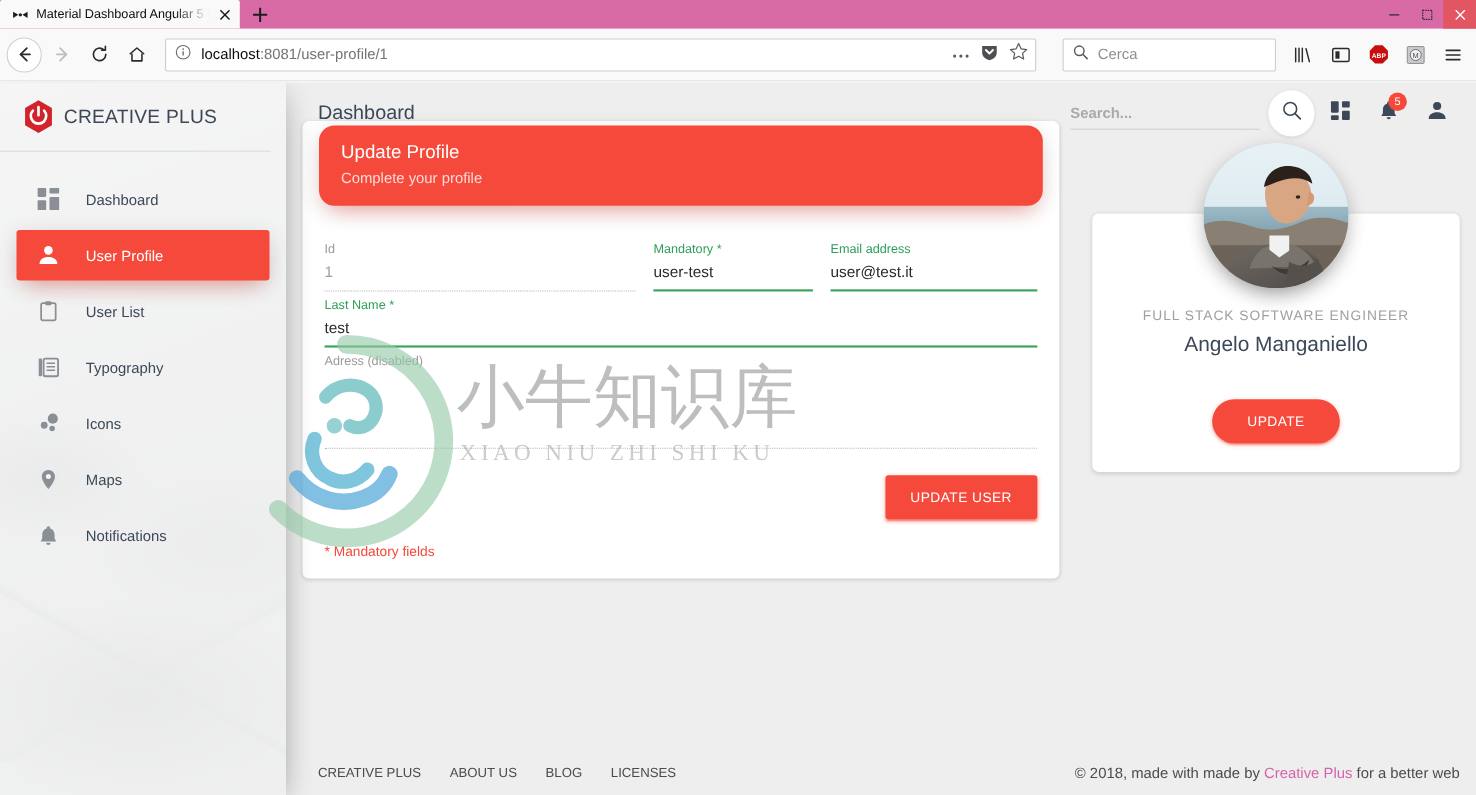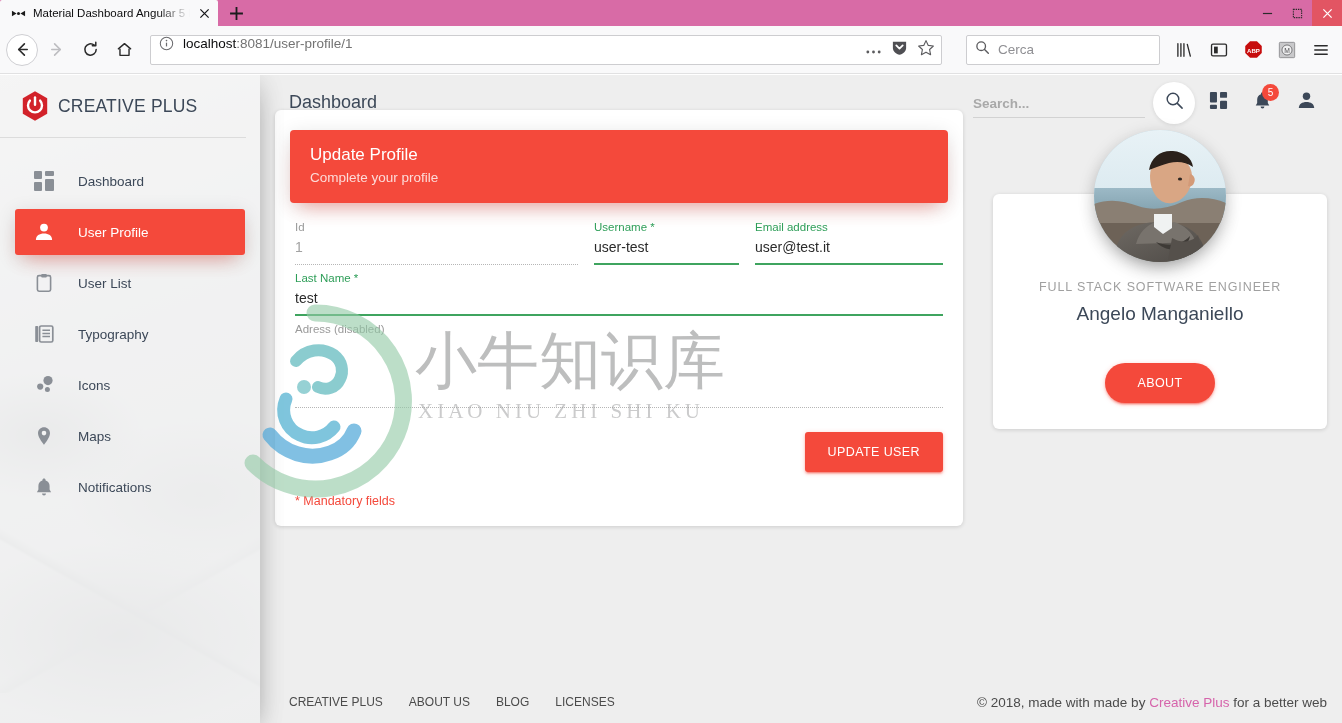--- a/index.html
+++ b/index.html
@@ -64,21 +64,21 @@
     width: 32px; height: 32px; border-radius: 50%;
     display: flex; align-items: center; justify-content: center;
     cursor: pointer; flex: 0 0 32px;
   }
   .navbtn.back { border: 1px solid #cfcfd3; background: #fff; }
   .urlbar {
     flex: 1 1 auto; height: 30px;
     background: #fff;
     border: 1px solid #cdcdd0;
     border-radius: 2px;
-    display: flex; 
+    display: flex; align-items: center;
     padding: 0 6px 0 8px;
     margin: 0 22px 0 8px;
     min-width: 0;
   }
   .url-text { font-size: 13.5px; color: #0c0c0d; margin-left: 9px; white-space: nowrap; }
   .url-text .dim { color: #737373; }
   .url-actions { margin-left: auto; display: flex; align-items: center; gap: 9px; }
   .searchbar {
     width: 194px; height: 30px;
     background: #fff;
@@ -200,25 +200,25 @@
   .col-right { width: 334px; flex: 0 0 334px; }
 
   .card {
     background: #fff;
     border-radius: 6px;
     box-shadow: 0 1px 4px 0 rgba(0,0,0,.14);
     position: relative;
   }
   .card-header {
     background: #f4493b;
-    border-radius: 4px;
+    border-radius: 14px;
     margin: -20px 15px 0 15px;
     padding: 15px 20px 18px 20px;
     box-shadow: 0 12px 20px -10px rgba(244,67,54,.45), 0 4px 20px 0 rgba(0,0,0,.12);
-    position: relative; top: 20px;
+    position: relative; top: 4px;
   }
   .card-header h4 { font-size: 17px; font-weight: normal; color: #fff; margin-bottom: 5px; }
   .card-header p { font-size: 13.5px; color: rgba(255,255,255,.80); }
   .card-body { padding: 38px 20px 18px 20px; }
 
   .form-row { display: flex; gap: 16px; margin-bottom: 7px; }
   .fgroup { position: relative; padding-top: 18px; padding-bottom: 5px; }
   .fgroup .flabel { position: absolute; top: 0; left: 0; font-size: 11.5px; white-space: nowrap; }
   .fgroup .fvalue { font-size: 14px; color: #2b2b2b; min-height: 21px; }
   .fgroup .fline { position: absolute; left: 0; right: 0; bottom: 0; height: 0; }
@@ -611,21 +611,21 @@
             </div>
             <div class="card-body">
 
               <div class="form-row">
                 <div class="fgroup disabled w-id">
                   <span class="flabel">Id</span>
                   <div class="fvalue">1</div>
                   <span class="fline"></span>
                 </div>
                 <div class="fgroup active w-user">
-                  <span class="flabel">Username *</span>
+                  <span class="flabel">Mandatory *</span>
                   <div class="fvalue">user-test</div>
                   <span class="fline"></span>
                 </div>
                 <div class="fgroup active w-email">
                   <span class="flabel">Email address</span>
                   <div class="fvalue">user@test.it</div>
                   <span class="fline"></span>
                 </div>
               </div>
 
@@ -683,21 +683,21 @@
                 <path d="M55 40c2-13 12-20 24-19 11 1 19 7 20 16-7-5-15-6-24-4-8 2-14 5-20 7z" fill="#2b211b"></path>
                 <path d="M96 44c4 1 6 5 4 9-1 3-4 4-6 3z" fill="#d39a78"></path>
                 <path d="M62 112c6 6 14 9 22 7 7-2 11-7 12-13-8 9-22 11-34 6z" fill="#3e3a36"></path>
                 <ellipse cx="86" cy="49" rx="2.1" ry="1.6" fill="#2e2520"></ellipse>
                 <path d="M78 108c10 6 20 4 26-3l6 27-36-2z" fill="#55504b"></path>
               </svg>
             </div>
             <div class="profile-inner">
               <div class="profile-role">FULL STACK SOFTWARE ENGINEER</div>
               <h4 class="profile-name">Angelo Manganiello</h4>
-              <button class="btn-follow">ABOUT</button>
+              <button class="btn-follow">UPDATE</button>
             </div>
           </div>
         </div>
       </div>
 
       <div class="footer">
         <div class="footer-links">
           <a>CREATIVE PLUS</a>
           <a>ABOUT US</a>
           <a>BLOG</a>

